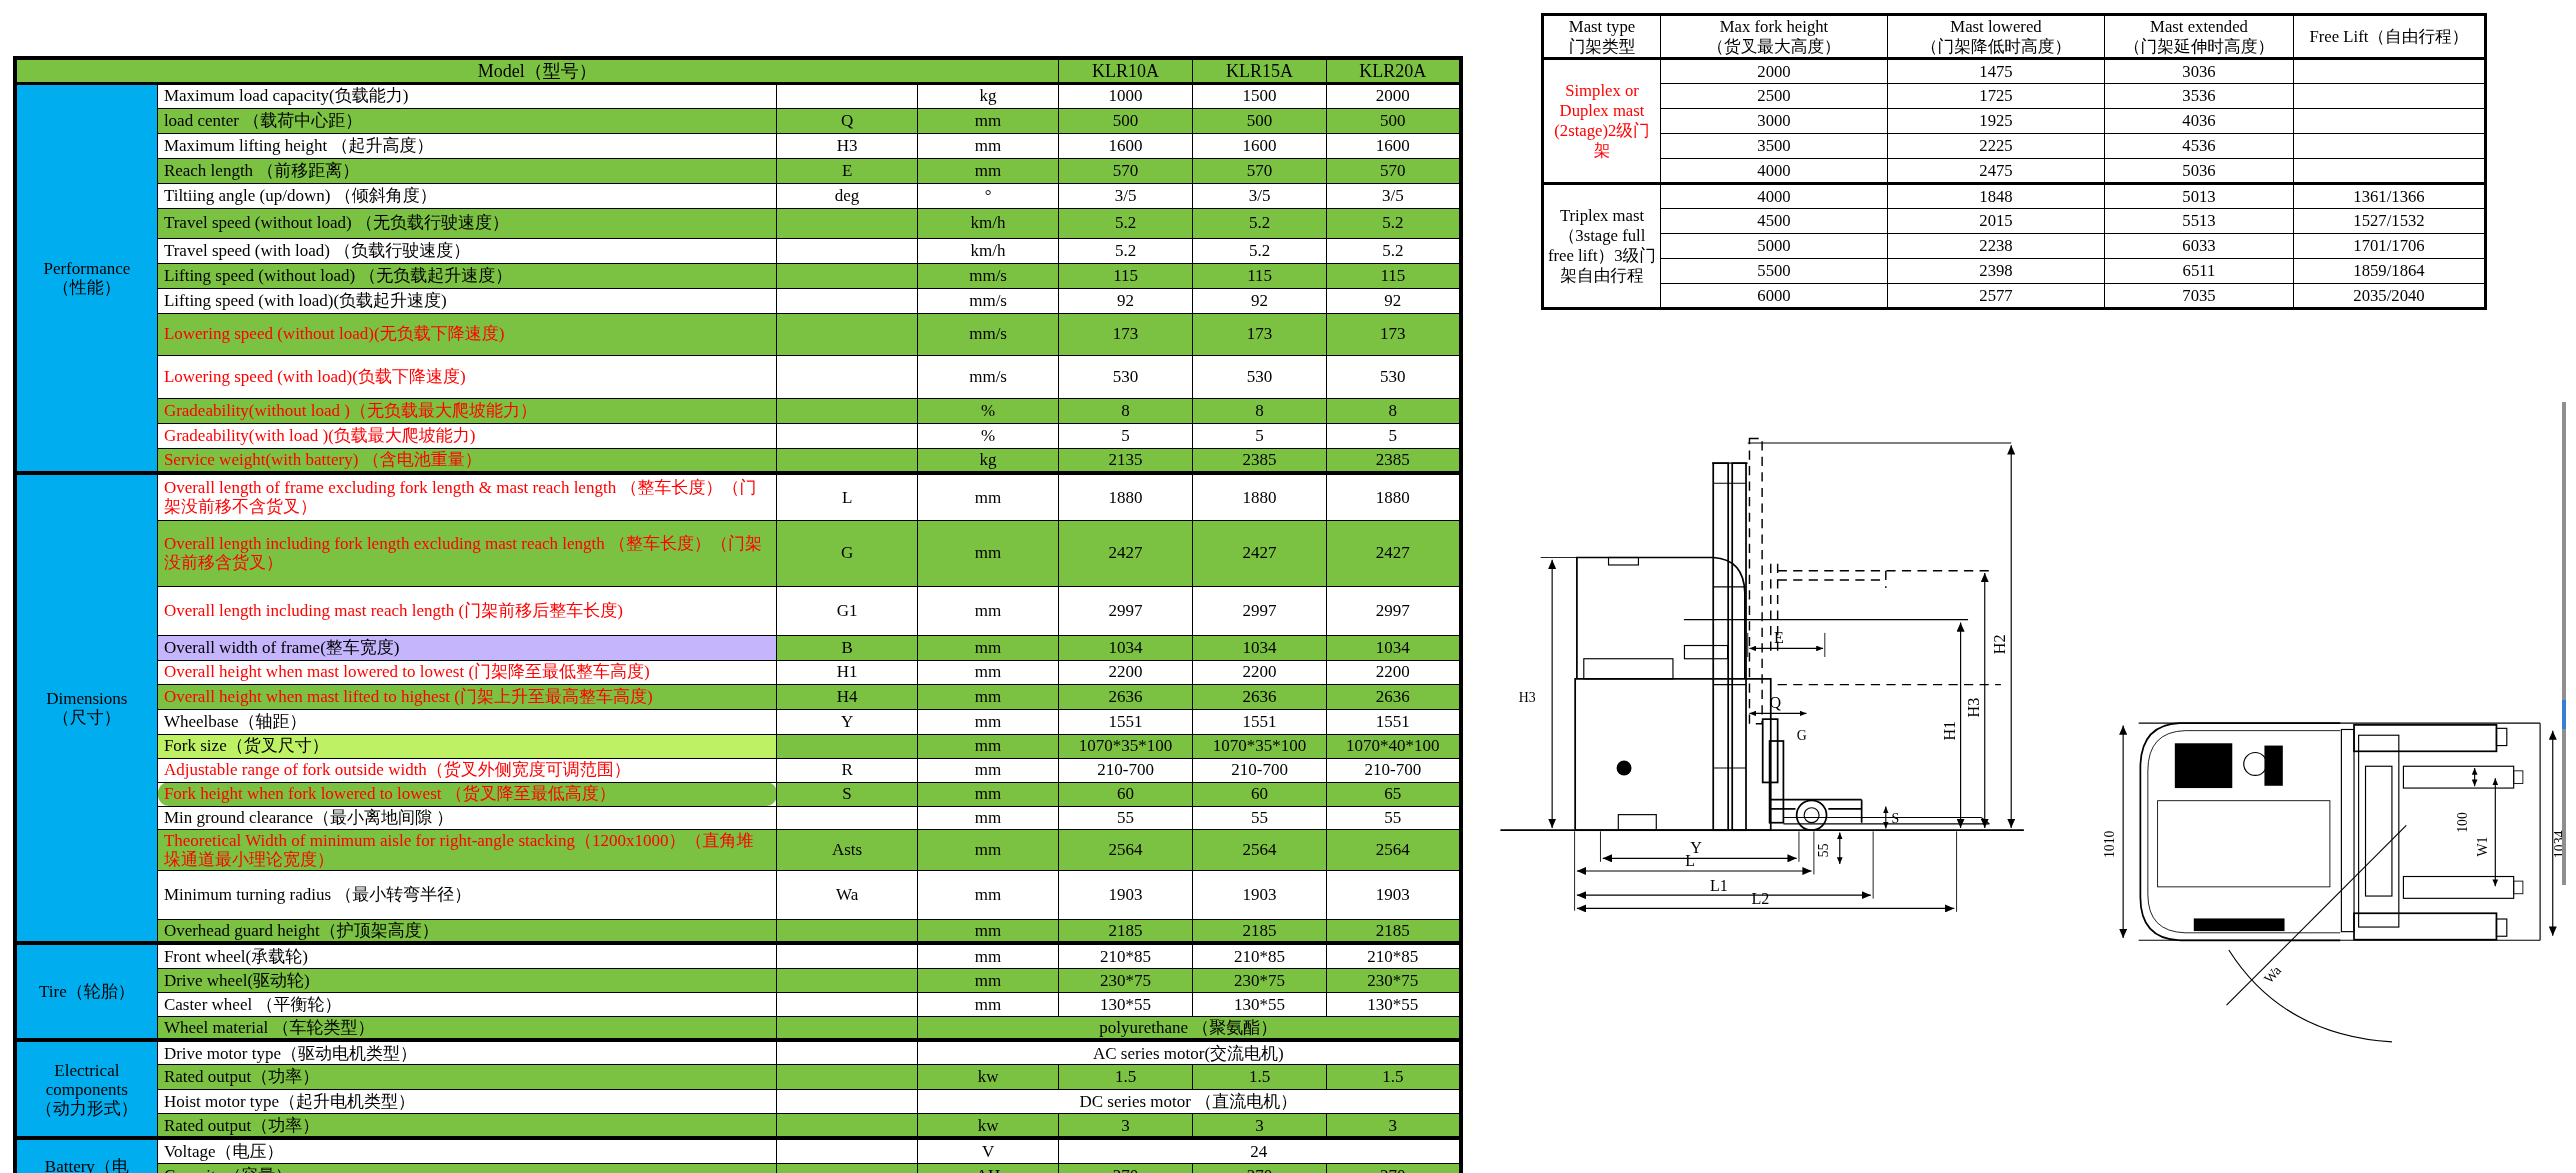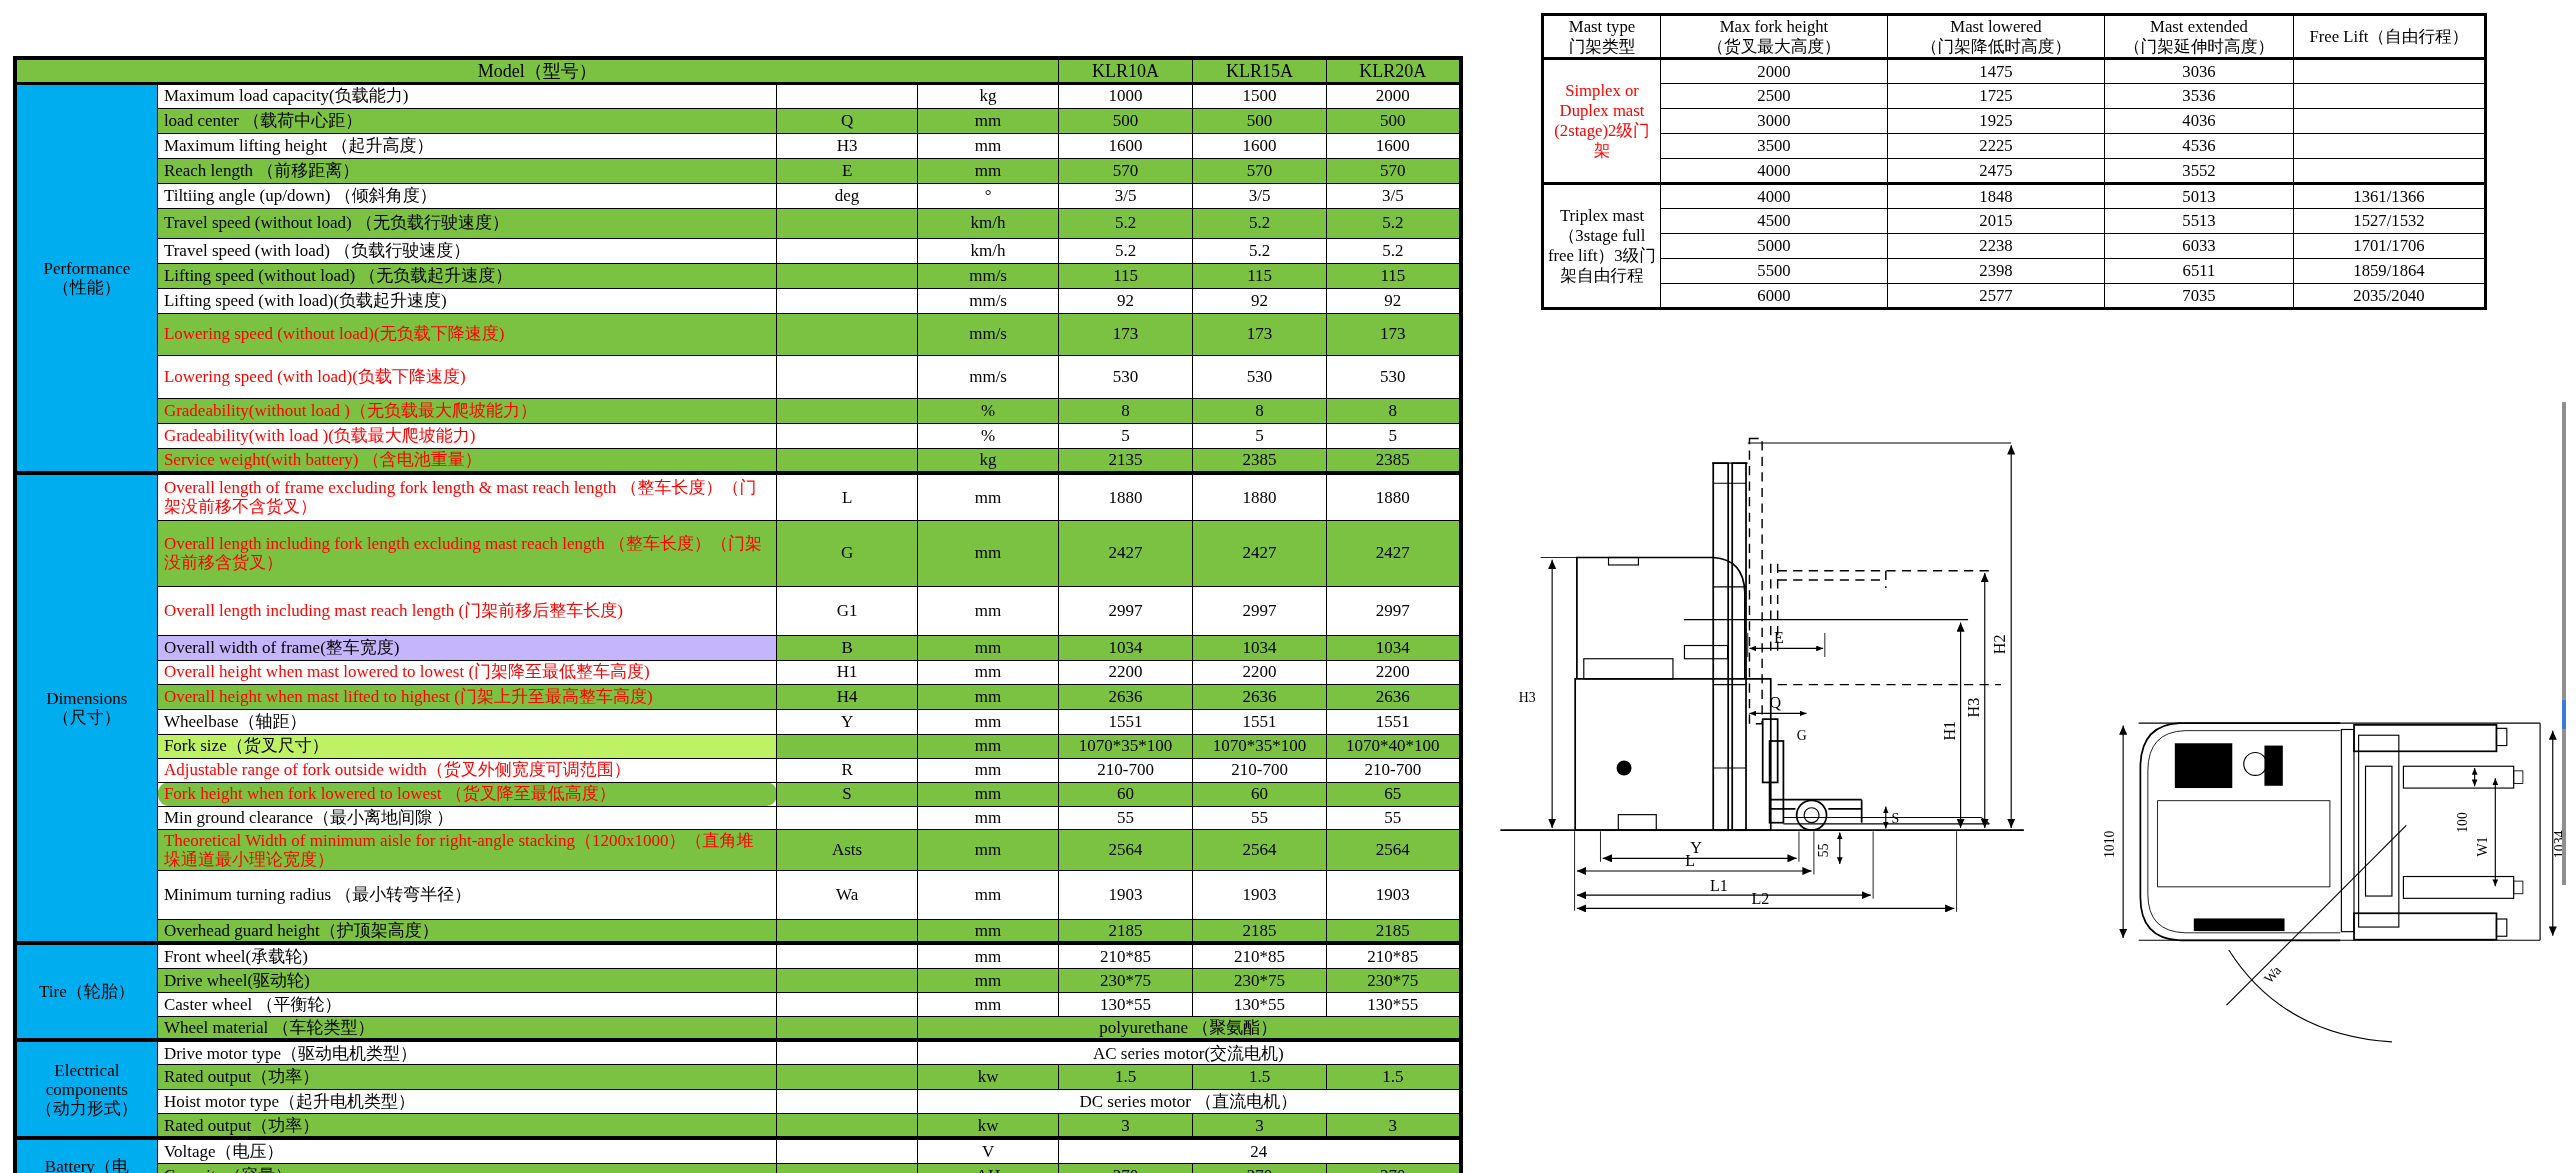--- a/index.html
+++ b/index.html
@@ -417,21 +417,21 @@
         </tr>
         <tr style="height: 25px;">
           <td class="">3500</td>
           <td class="">2225</td>
           <td class="">4536</td>
           <td class=""></td>
         </tr>
         <tr style="height: 25px;">
           <td class="">4000</td>
           <td class="">2475</td>
-          <td class="">3552</td>
+          <td class="">5036</td>
           <td class=""></td>
         </tr>
         <tr class="g2s" style="height: 25px;">
           <td class="" rowspan="5">Triplex mast （3stage full free lift）3级门架自由行程</td>
           <td class="">4000</td>
           <td class="">1848</td>
           <td class="">5013</td>
           <td class="">1361/1366</td>
         </tr>
         <tr style="height: 25px;">

